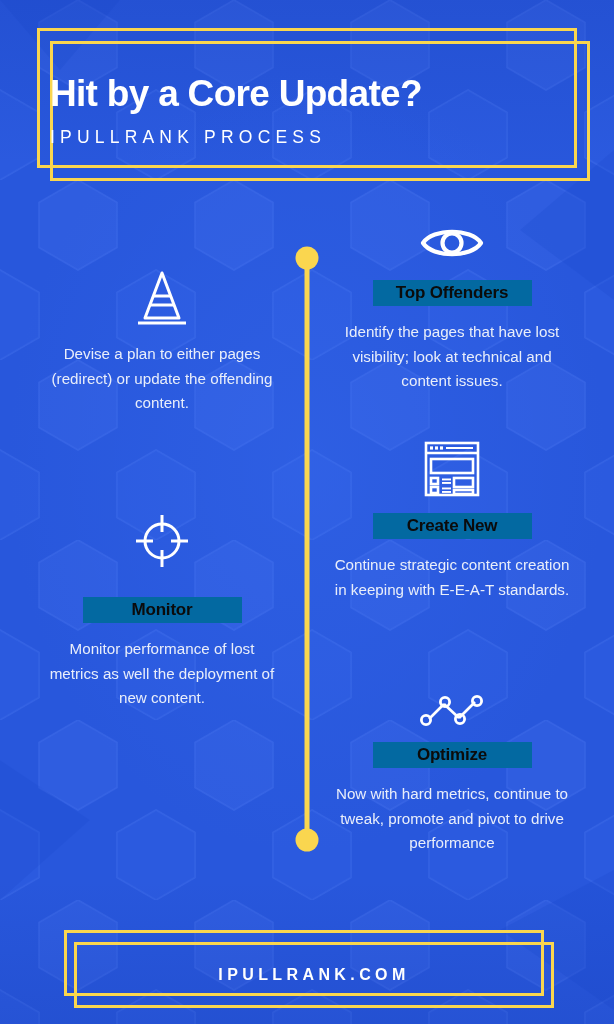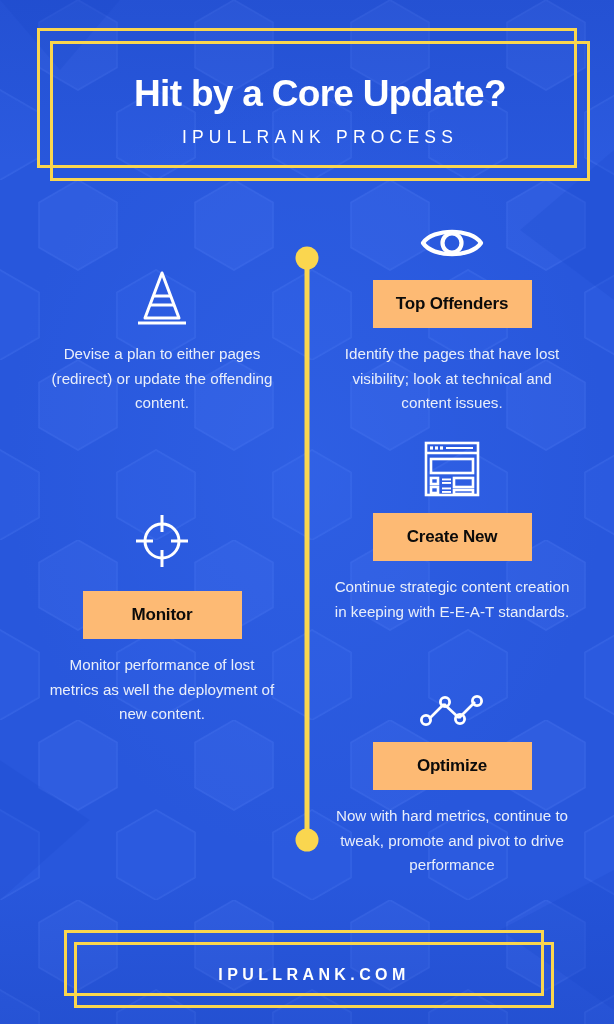--- a/index.html
+++ b/index.html
@@ -24,21 +24,21 @@
   .framebox { position:absolute; }
   .frame-back, .frame-front {
     position:absolute; border:3px solid #FAD64F;
   }
 
   #header { position:absolute; left:0; top:0; width:614px; height:200px; z-index:3; }
   #header .frame-back  { left:37px;  top:28px; width:540px; height:140px; }
   #header .frame-front { left:50px;  top:41px; width:540px; height:140px; }
   #header .headtext {
     position:absolute; left:50px; top:41px; width:540px; height:140px;
-    display:flex; flex-direction:column; align-items:center; justify-content:center;
+    display:flex; flex-direction:column; justify-content:center;
   }
   #header h1 {
     color:#FFFFFF; font-size:37px; font-weight:bold; letter-spacing:-0.7px;
     line-height:1.1; white-space:nowrap;
   }
   #header .sub {
     color:#ffffff; font-size:17.5px; letter-spacing:5.2px;
     margin-top:13px; font-weight:400; white-space:nowrap;
   }
 
@@ -53,22 +53,22 @@
     color:#FFFFFF; font-size:16px; letter-spacing:4.4px; white-space:nowrap;
   }
 
   
   #spine { position:absolute; left:0; top:0; width:614px; height:1024px; z-index:2; pointer-events:none; }
 
   
   .step { position:absolute; z-index:4; }
   .step .icon { display:flex; justify-content:center; align-items:flex-end; }
   .step .label {
-    background:#fdba74;
-    height:48px;
+    background:#0369a1;
+    height:26px;
     display:flex; align-items:center; justify-content:center;
     margin:0 auto;
   }
   .step .label span {
     color:#0B0B0B; font-size:17px; font-weight:bold; letter-spacing:-0.2px;
     white-space:nowrap;
   }
   .step .desc {
     color:#E9EEFA; font-size:15.2px; line-height:1.62;
     text-align:center; margin-top:14px;
@@ -217,21 +217,21 @@
     <svg width="58" height="58" viewBox="0 0 58 58">
       <g fill="none" stroke="#FFFFFF" stroke-width="3">
         <circle cx="29" cy="29" r="17"></circle>
         <line x1="29" y1="3" x2="29" y2="20"></line>
         <line x1="29" y1="38" x2="29" y2="55"></line>
         <line x1="3" y1="29" x2="20" y2="29"></line>
         <line x1="38" y1="29" x2="55" y2="29"></line>
       </g>
     </svg>
   </div>
-  <div class="label" style="margin-top:21px;justify-content:center;">
+  <div class="label" style="margin-top:27px;justify-content:center;">
     <span>Monitor</span>
   </div>
   <div class="desc">Monitor performance of lost metrics as well the deployment of new content.</div>
 </div>
 
 <div id="footer" class="framebox">
   <div class="frame-back"></div>
   <div class="frame-front"></div>
   <div class="foottext">
     <span>IPULLRANK.COM</span>

